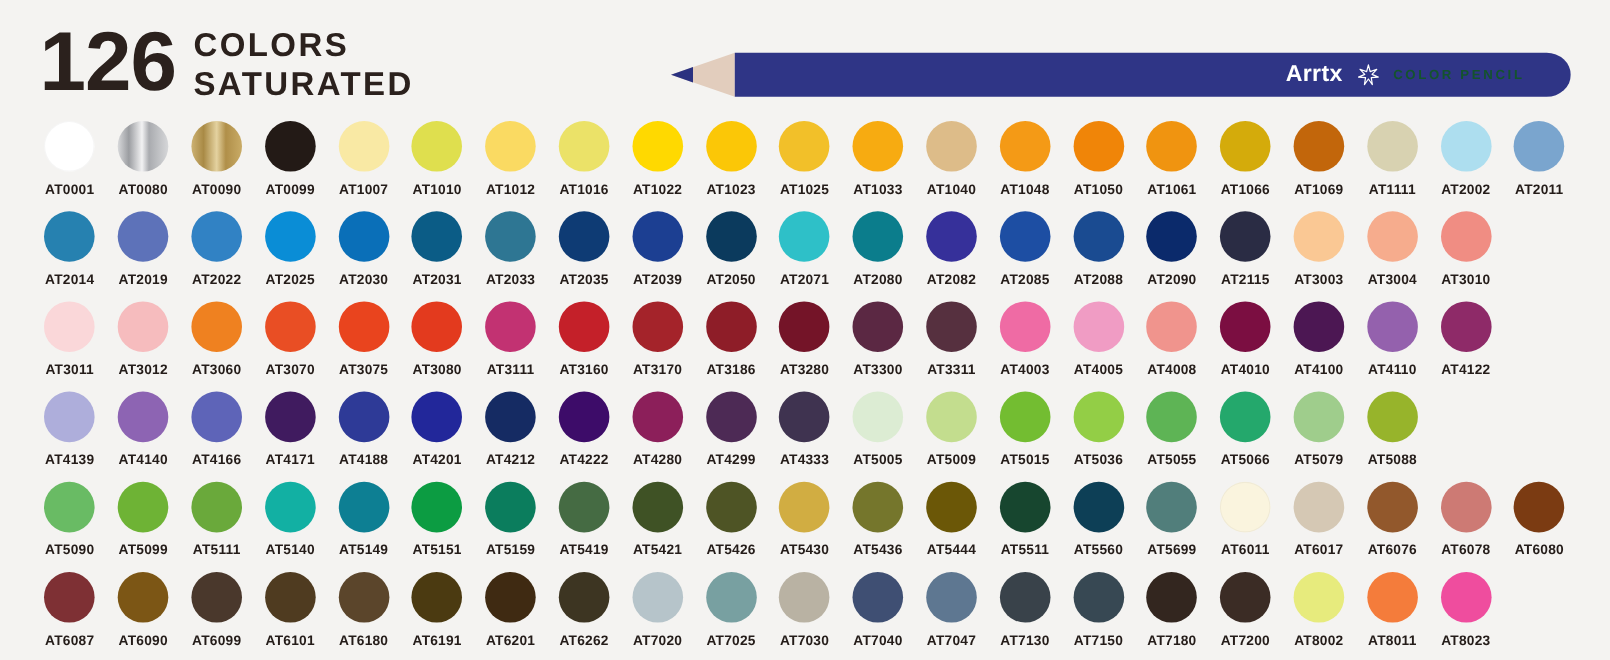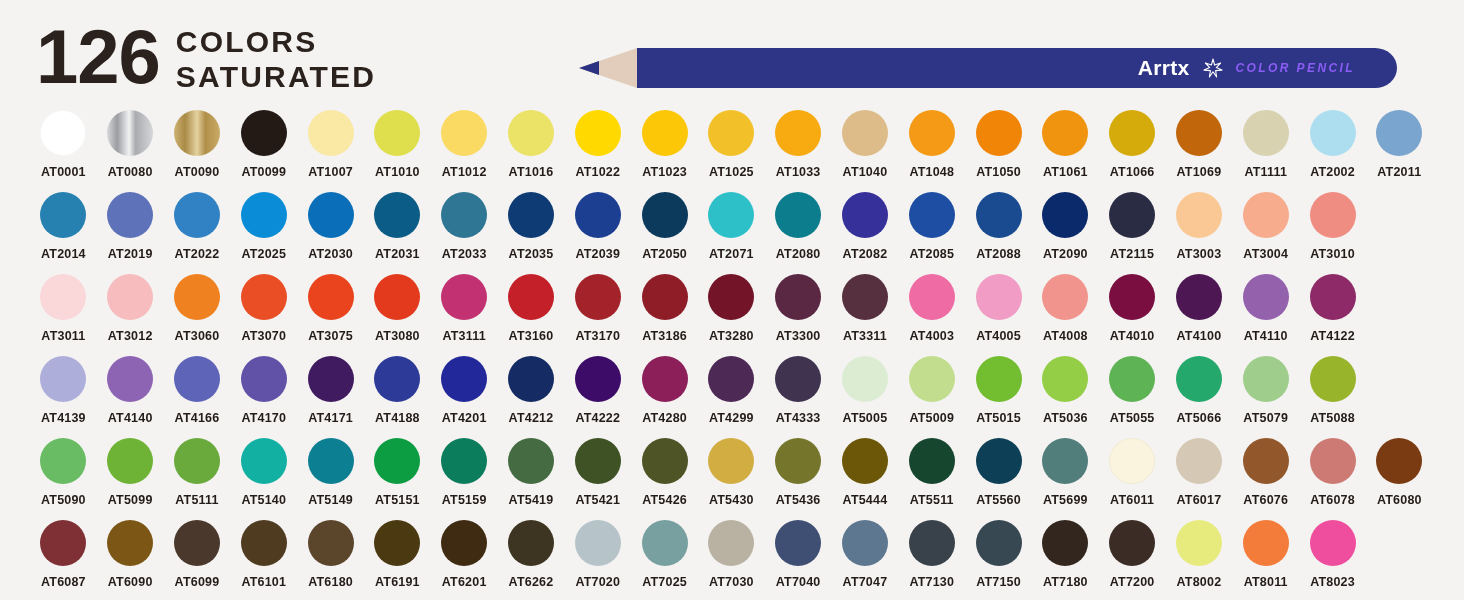--- a/index.html
+++ b/index.html
@@ -46,21 +46,21 @@
     font-size: 30px;
     font-weight: bold;
     color: #2b211d;
     letter-spacing: 2.2px;
     line-height: 1.18;
   }
 
   
   #pencil {
     position: absolute;
-    left: 579px;
+    left: 610px;
     top: 46px;
     width: 818px;
     height: 44px;
   }
   #pencil svg { display: block; }
   #pencil-brand-row {
     position: absolute;
     right: 42px;
     top: 0;
     height: 44px;
@@ -71,23 +71,22 @@
   #pencil-brand {
     font-size: 21px;
     font-weight: bold;
     color: #ffffff;
     letter-spacing: 0.3px;
   }
   #pencil-star { display: block; }
   #pencil-sub {
     font-size: 12px;
     font-weight: bold;
-    color: #8b5cf6;
+    color: #14532d;
     letter-spacing: 2.4px;
-    font-style: italic;
   }
 
   
   #grid {
     position: absolute;
     left: 30px;
     top: 108px;
     width: 1404px;
     display: flex;
     flex-direction: column;
@@ -405,24 +404,20 @@
       </div>
       <div class="swatch-cell">
         <div class="swatch-dot" style="background: rgb(141, 100, 179);"></div>
         <div class="swatch-code">AT4140</div>
       </div>
       <div class="swatch-cell">
         <div class="swatch-dot" style="background: rgb(94, 100, 184);"></div>
         <div class="swatch-code">AT4166</div>
       </div>
       <div class="swatch-cell">
-        <div class="swatch-dot" style="background: rgb(97, 82, 168);"></div>
-        <div class="swatch-code">AT4170</div>
-      </div>
-      <div class="swatch-cell">
         <div class="swatch-dot" style="background: rgb(64, 27, 95);"></div>
         <div class="swatch-code">AT4171</div>
       </div>
       <div class="swatch-cell">
         <div class="swatch-dot" style="background: rgb(46, 58, 151);"></div>
         <div class="swatch-code">AT4188</div>
       </div>
       <div class="swatch-cell">
         <div class="swatch-dot" style="background: rgb(34, 39, 154);"></div>
         <div class="swatch-code">AT4201</div>

